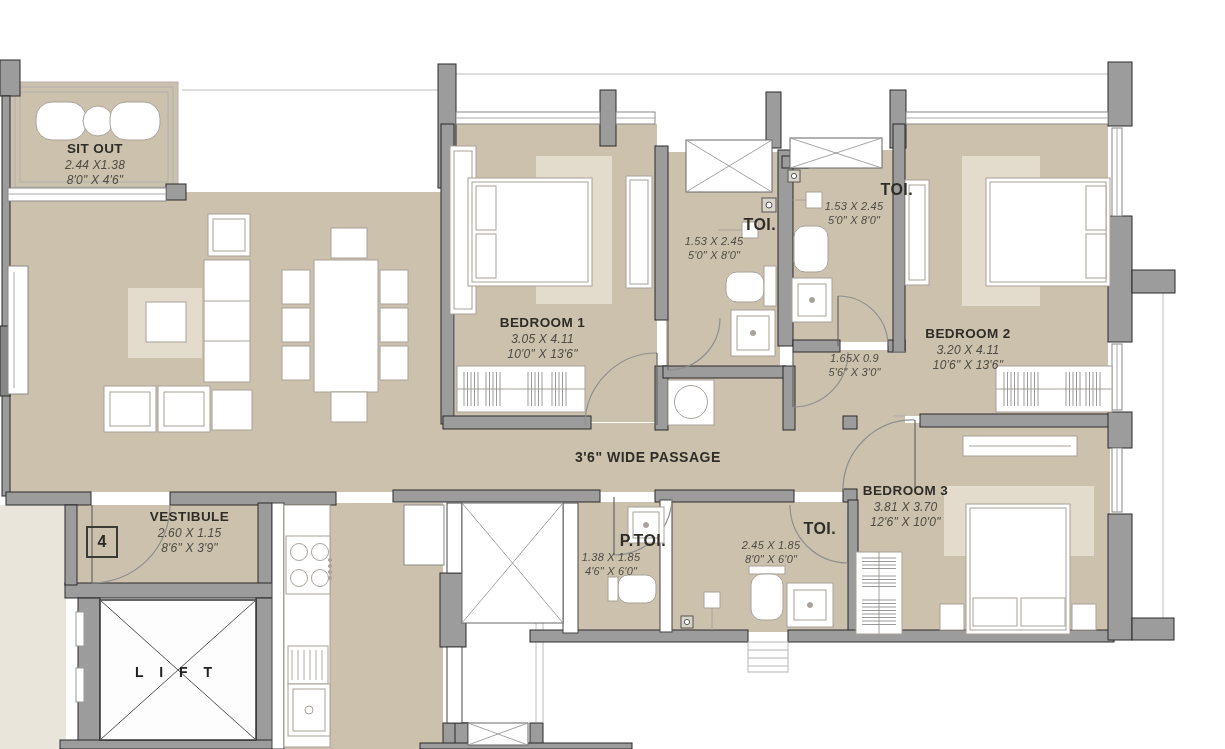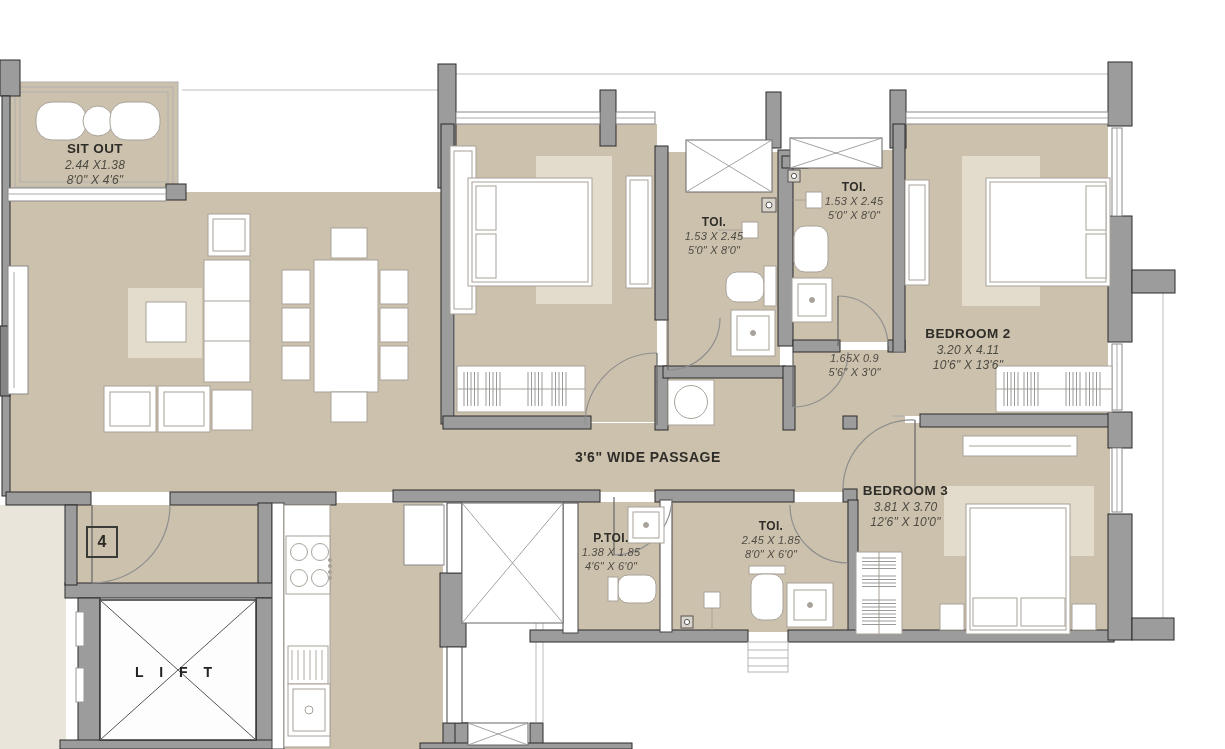--- a/index.html
+++ b/index.html
@@ -2,21 +2,21 @@
 <html><head>
 <meta charset="utf-8">
 <style>
   html,body{margin:0;padding:0;background:#ffffff;}
   .plan{position:relative;width:1225px;height:749px;background:#ffffff;overflow:hidden;
         font-family:"Liberation Sans",sans-serif;}
   .plan svg{position:absolute;left:0;top:0;}
   .label{position:absolute;text-align:center;line-height:1.25;pointer-events:none;}
   .rname{font-weight:700;font-size:13.5px;color:#2e2d28;letter-spacing:.4px;}
   .rdim{font-size:12px;color:#4e4b44;letter-spacing:.2px;font-style:italic;}
-  .compact .rname{font-size:12px;}
+  .compact .rname{font-size:16px;text-align:right;}
   .compact .rdim{font-size:11px;}
   .passage-label{position:absolute;font-weight:700;font-size:14px;color:#2e2d28;letter-spacing:.5px;}
   .lift-label{position:absolute;font-weight:700;font-size:14px;color:#222;letter-spacing:6px;}
   .unit-badge{position:absolute;left:86px;top:526px;width:28px;height:28px;border:2px solid #3a3a36;
               display:flex;align-items:center;justify-content:center;
               font-weight:700;font-size:16px;color:#2a2a26;background:transparent;}
 </style>
 </head>
 <body>
 
@@ -352,20 +352,25 @@
   </g>
 </svg>
 
 <div class="label" style="left:25px;top:141px;width:140px">
   <div class="rname">SIT OUT</div>
   <div class="rdim">2.44 X1.38</div>
   <div class="rdim">8'0" X 4'6"</div>
 </div>
 
 
+<div class="label" style="left:455px;top:315px;width:175px">
+  <div class="rname">BEDROOM 1</div>
+  <div class="rdim">3.05 X 4.11</div>
+  <div class="rdim">10'0" X 13'6"</div>
+</div>
 
 <div class="label compact" style="left:652px;top:215px;width:124px">
   <div class="rname">TOI.</div>
   <div class="rdim">1.53 X 2.45</div>
   <div class="rdim">5'0" X 8'0"</div>
 </div>
 
 <div class="label compact" style="left:795px;top:180px;width:118px">
   <div class="rname">TOI.</div>
   <div class="rdim">1.53 X 2.45</div>
@@ -397,19 +402,24 @@
   <div class="rdim">1.38 X 1.85</div>
   <div class="rdim">4'6" X 6'0"</div>
 </div>
 
 <div class="label compact" style="left:706px;top:519px;width:130px">
   <div class="rname">TOI.</div>
   <div class="rdim">2.45 X 1.85</div>
   <div class="rdim">8'0" X 6'0"</div>
 </div>
 
+<div class="label" style="left:112px;top:509px;width:155px">
+  <div class="rname">VESTIBULE</div>
+  <div class="rdim">2.60 X 1.15</div>
+  <div class="rdim">8'6" X 3'9"</div>
+</div>
 
 
 <div class="lift-label" style="left:135px;top:664px">L I F T</div>
 
 <div class="unit-badge">4</div>
 
 </div>
 
 </body></html>

